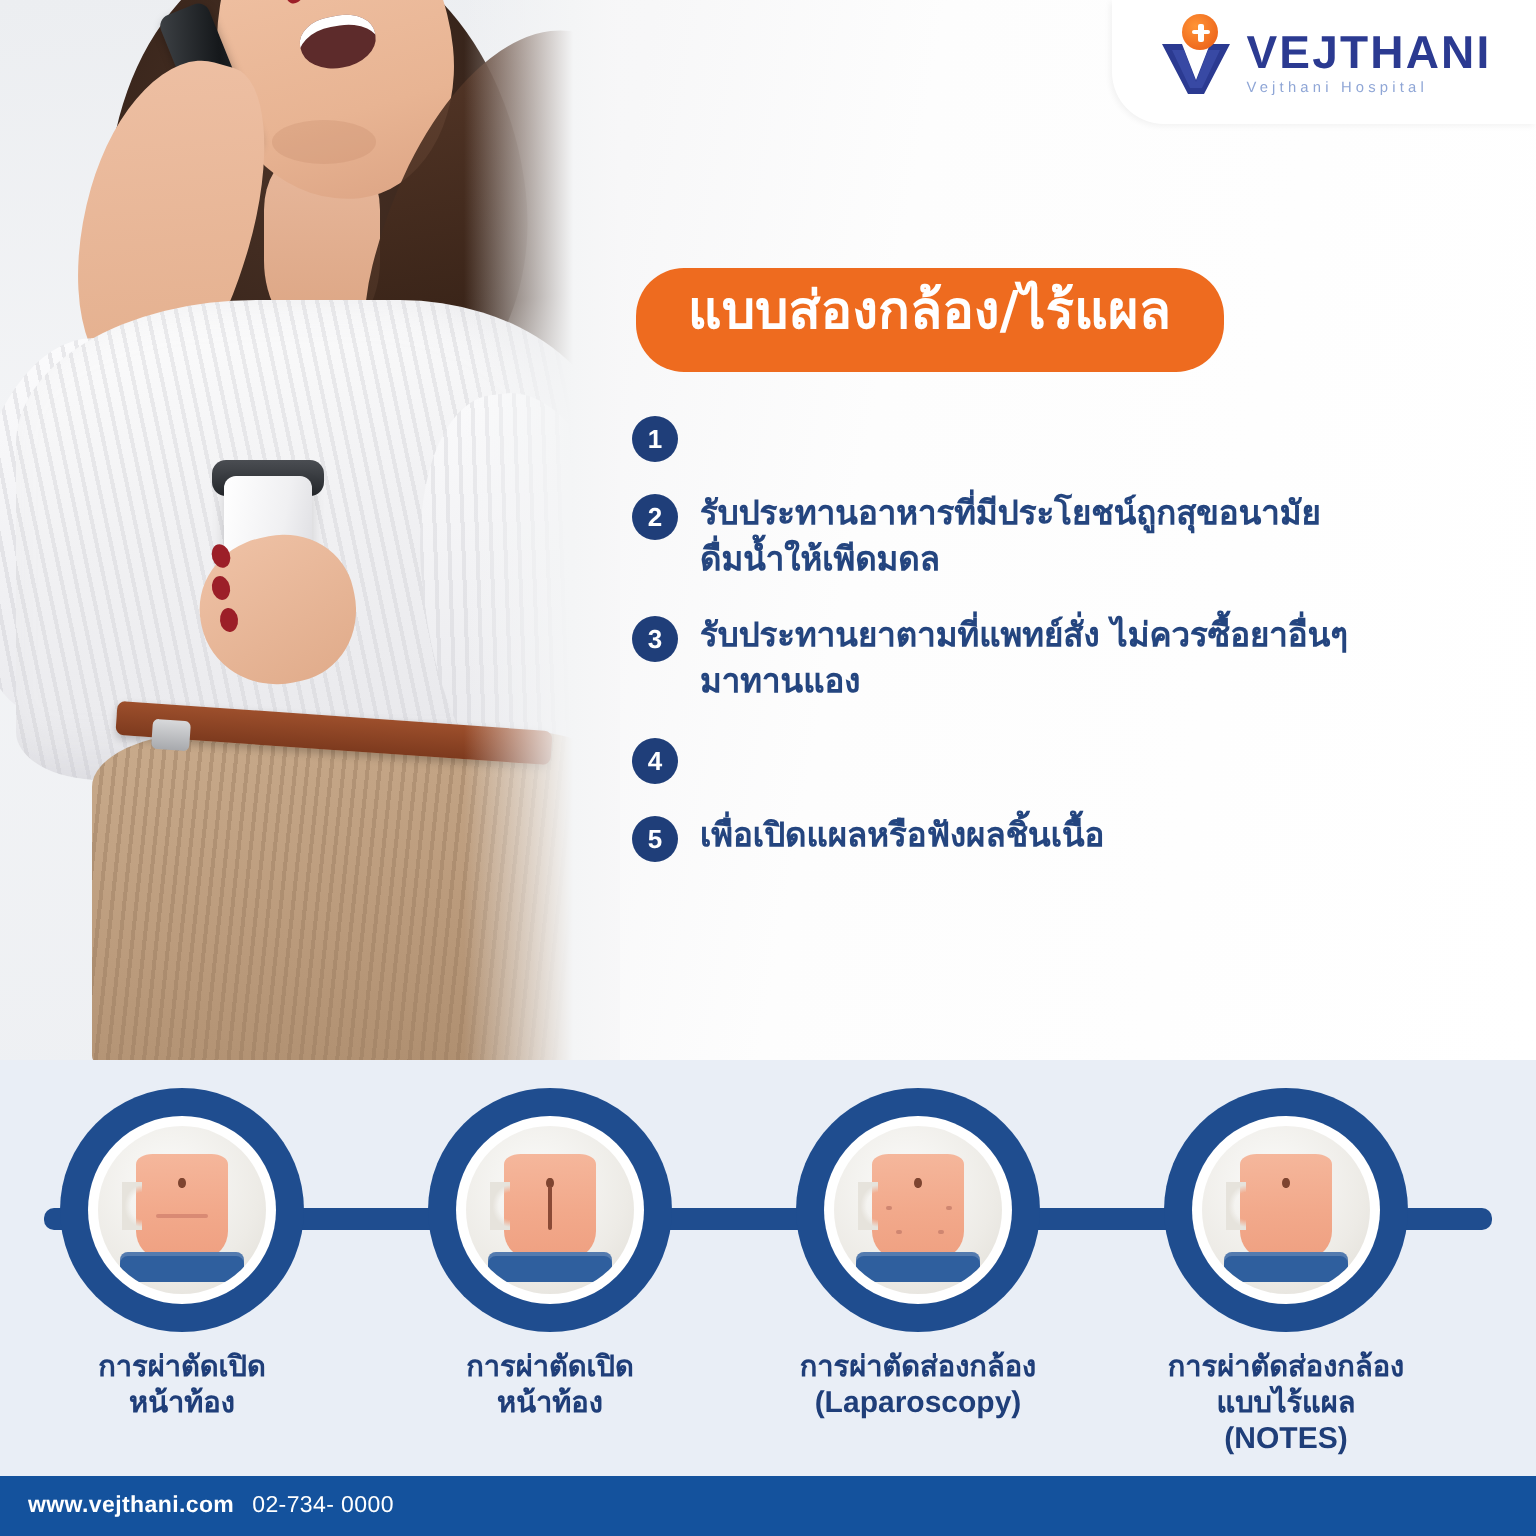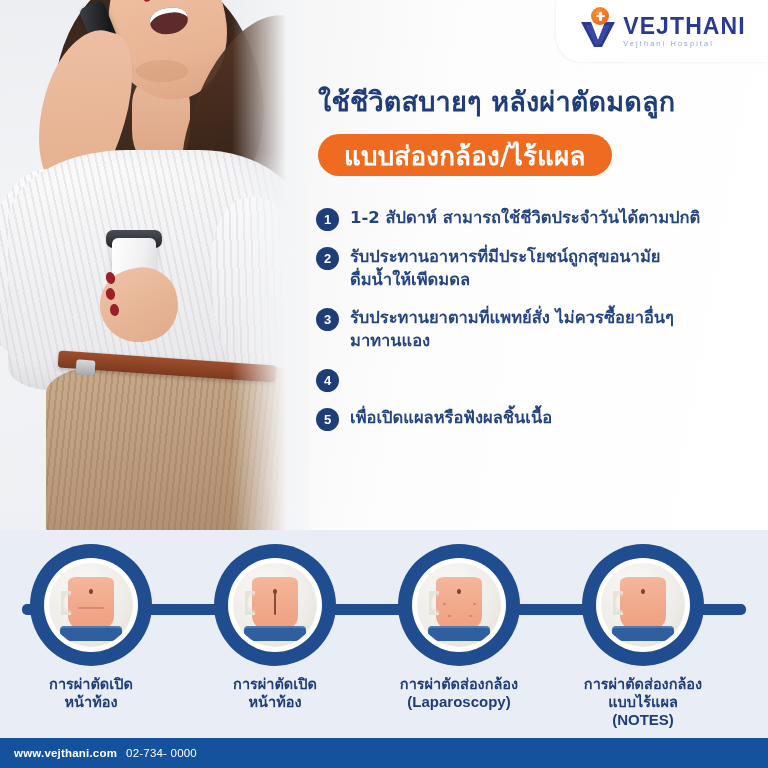--- a/index.html
+++ b/index.html
@@ -175,21 +175,21 @@
   
   #headline{
     position:absolute; left:318px; top:86px; width:430px;
     font-size:27px; font-weight:700; color:#1f3e79; letter-spacing:.2px;
     line-height:1.2; white-space:nowrap;
   }
   #subhead-badge{
     position:absolute; left:318px; top:134px;
     background:#ee6b1f; color:#ffffff;
     font-size:26px; font-weight:700; letter-spacing:.2px;
-    padding:7px 26px 4px 26px; border-radius:24px;
+    padding:7px 26px 14px 26px; border-radius:24px;
     line-height:1.2; white-space:nowrap;
   }
 
   
   #tips-list{ position:absolute; left:316px; top:206px; width:440px; }
   .tip-row{ display:flex; align-items:flex-start; margin-bottom:14px; }
   .tip-num{
     flex:0 0 auto; width:23px; height:23px; border-radius:50%;
     background:#1f3e79; color:#fff;
     font-size:13px; font-weight:700;
@@ -323,30 +323,26 @@
         </svg>
         <div id="logo-cross-dot"></div>
       </div>
       <div id="logo-textblock">
         <span id="logo-name">VEJTHANI</span>
         <span id="logo-sub">Vejthani Hospital</span>
       </div>
     </div>
   </div>
 
-  <div id="headline">ใช้ชีวิตสบายๆ หลังผ่าตัดมดลูก</div>
   <div id="subhead-badge">แบบส่องกล้อง/ไร้แผล</div>
 
   <div id="tips-list">
 
     <div class="tip-row">
       <div class="tip-num">1</div>
-      <div class="tip-text">
-        <span>1-2 สัปดาห์ สามารถใช้ชีวิตประจำวันได้ตามปกติ</span>
-      </div>
     </div>
 
     <div class="tip-row">
       <div class="tip-num">2</div>
       <div class="tip-text">
         <span>รับประทานอาหารที่มีประโยชน์ถูกสุขอนามัย</span>
         <span class="l2">ดื่มน้ำให้เพีดมดล</span>
       </div>
     </div>
 

